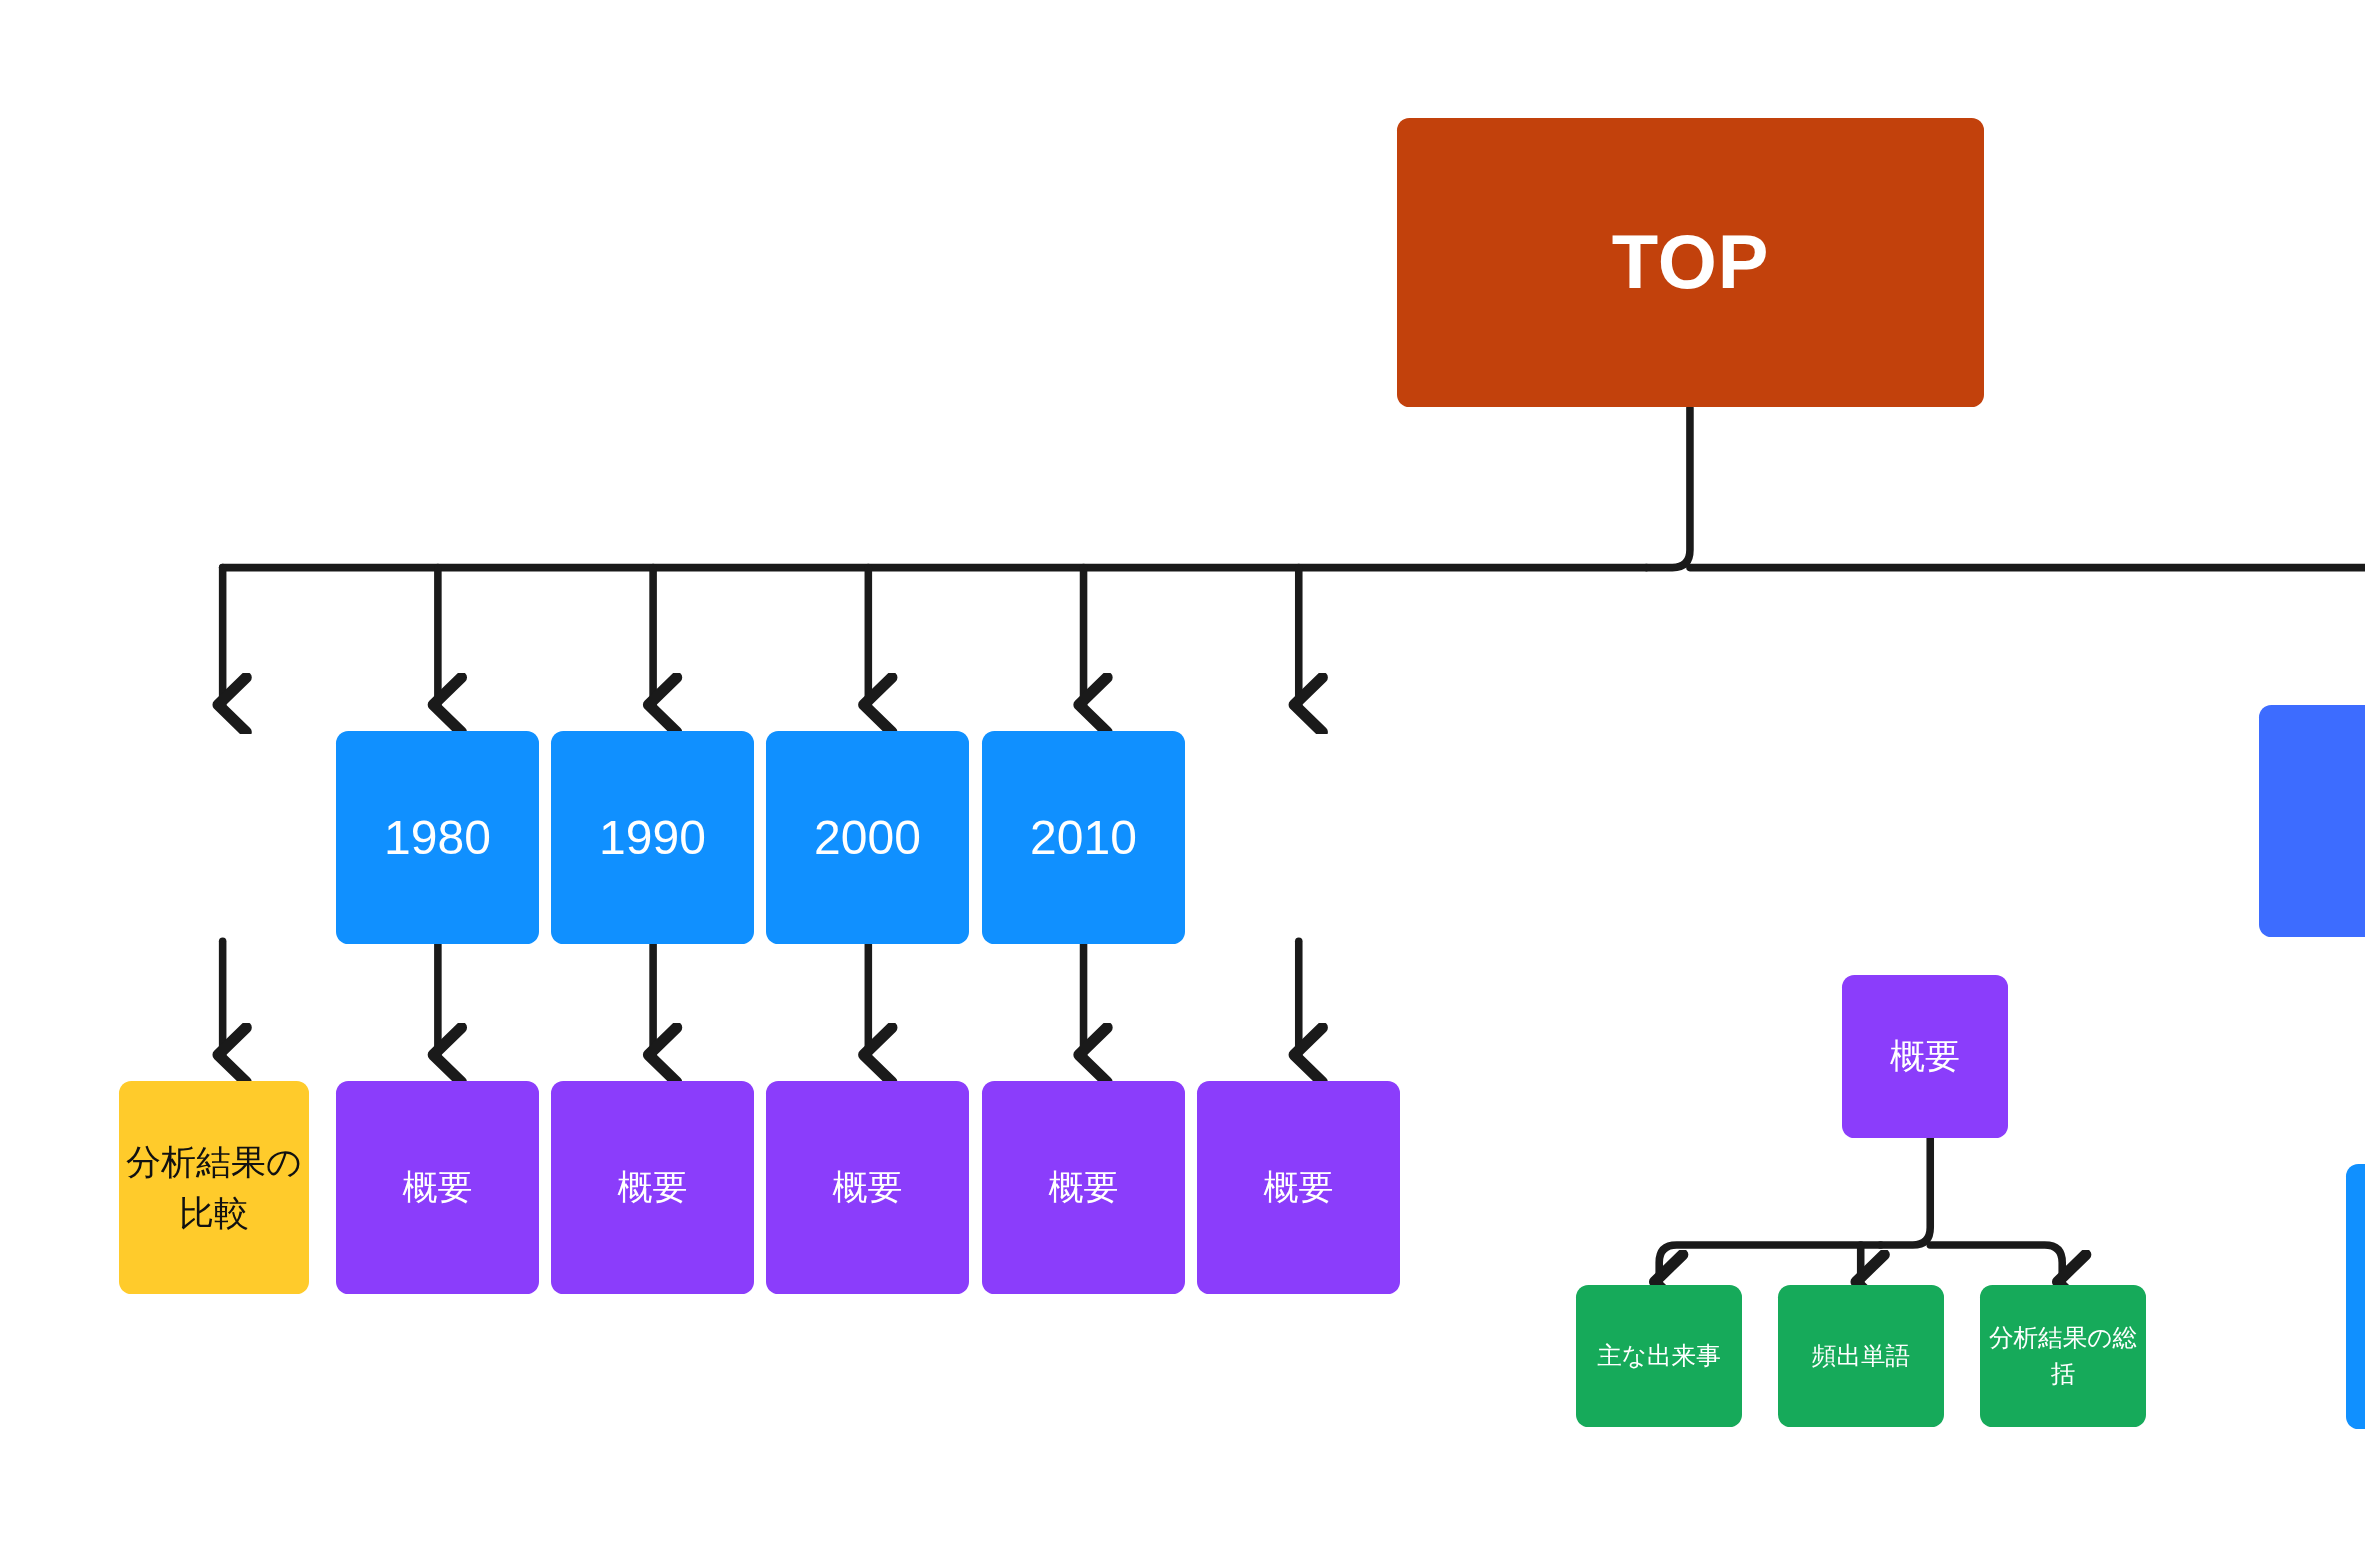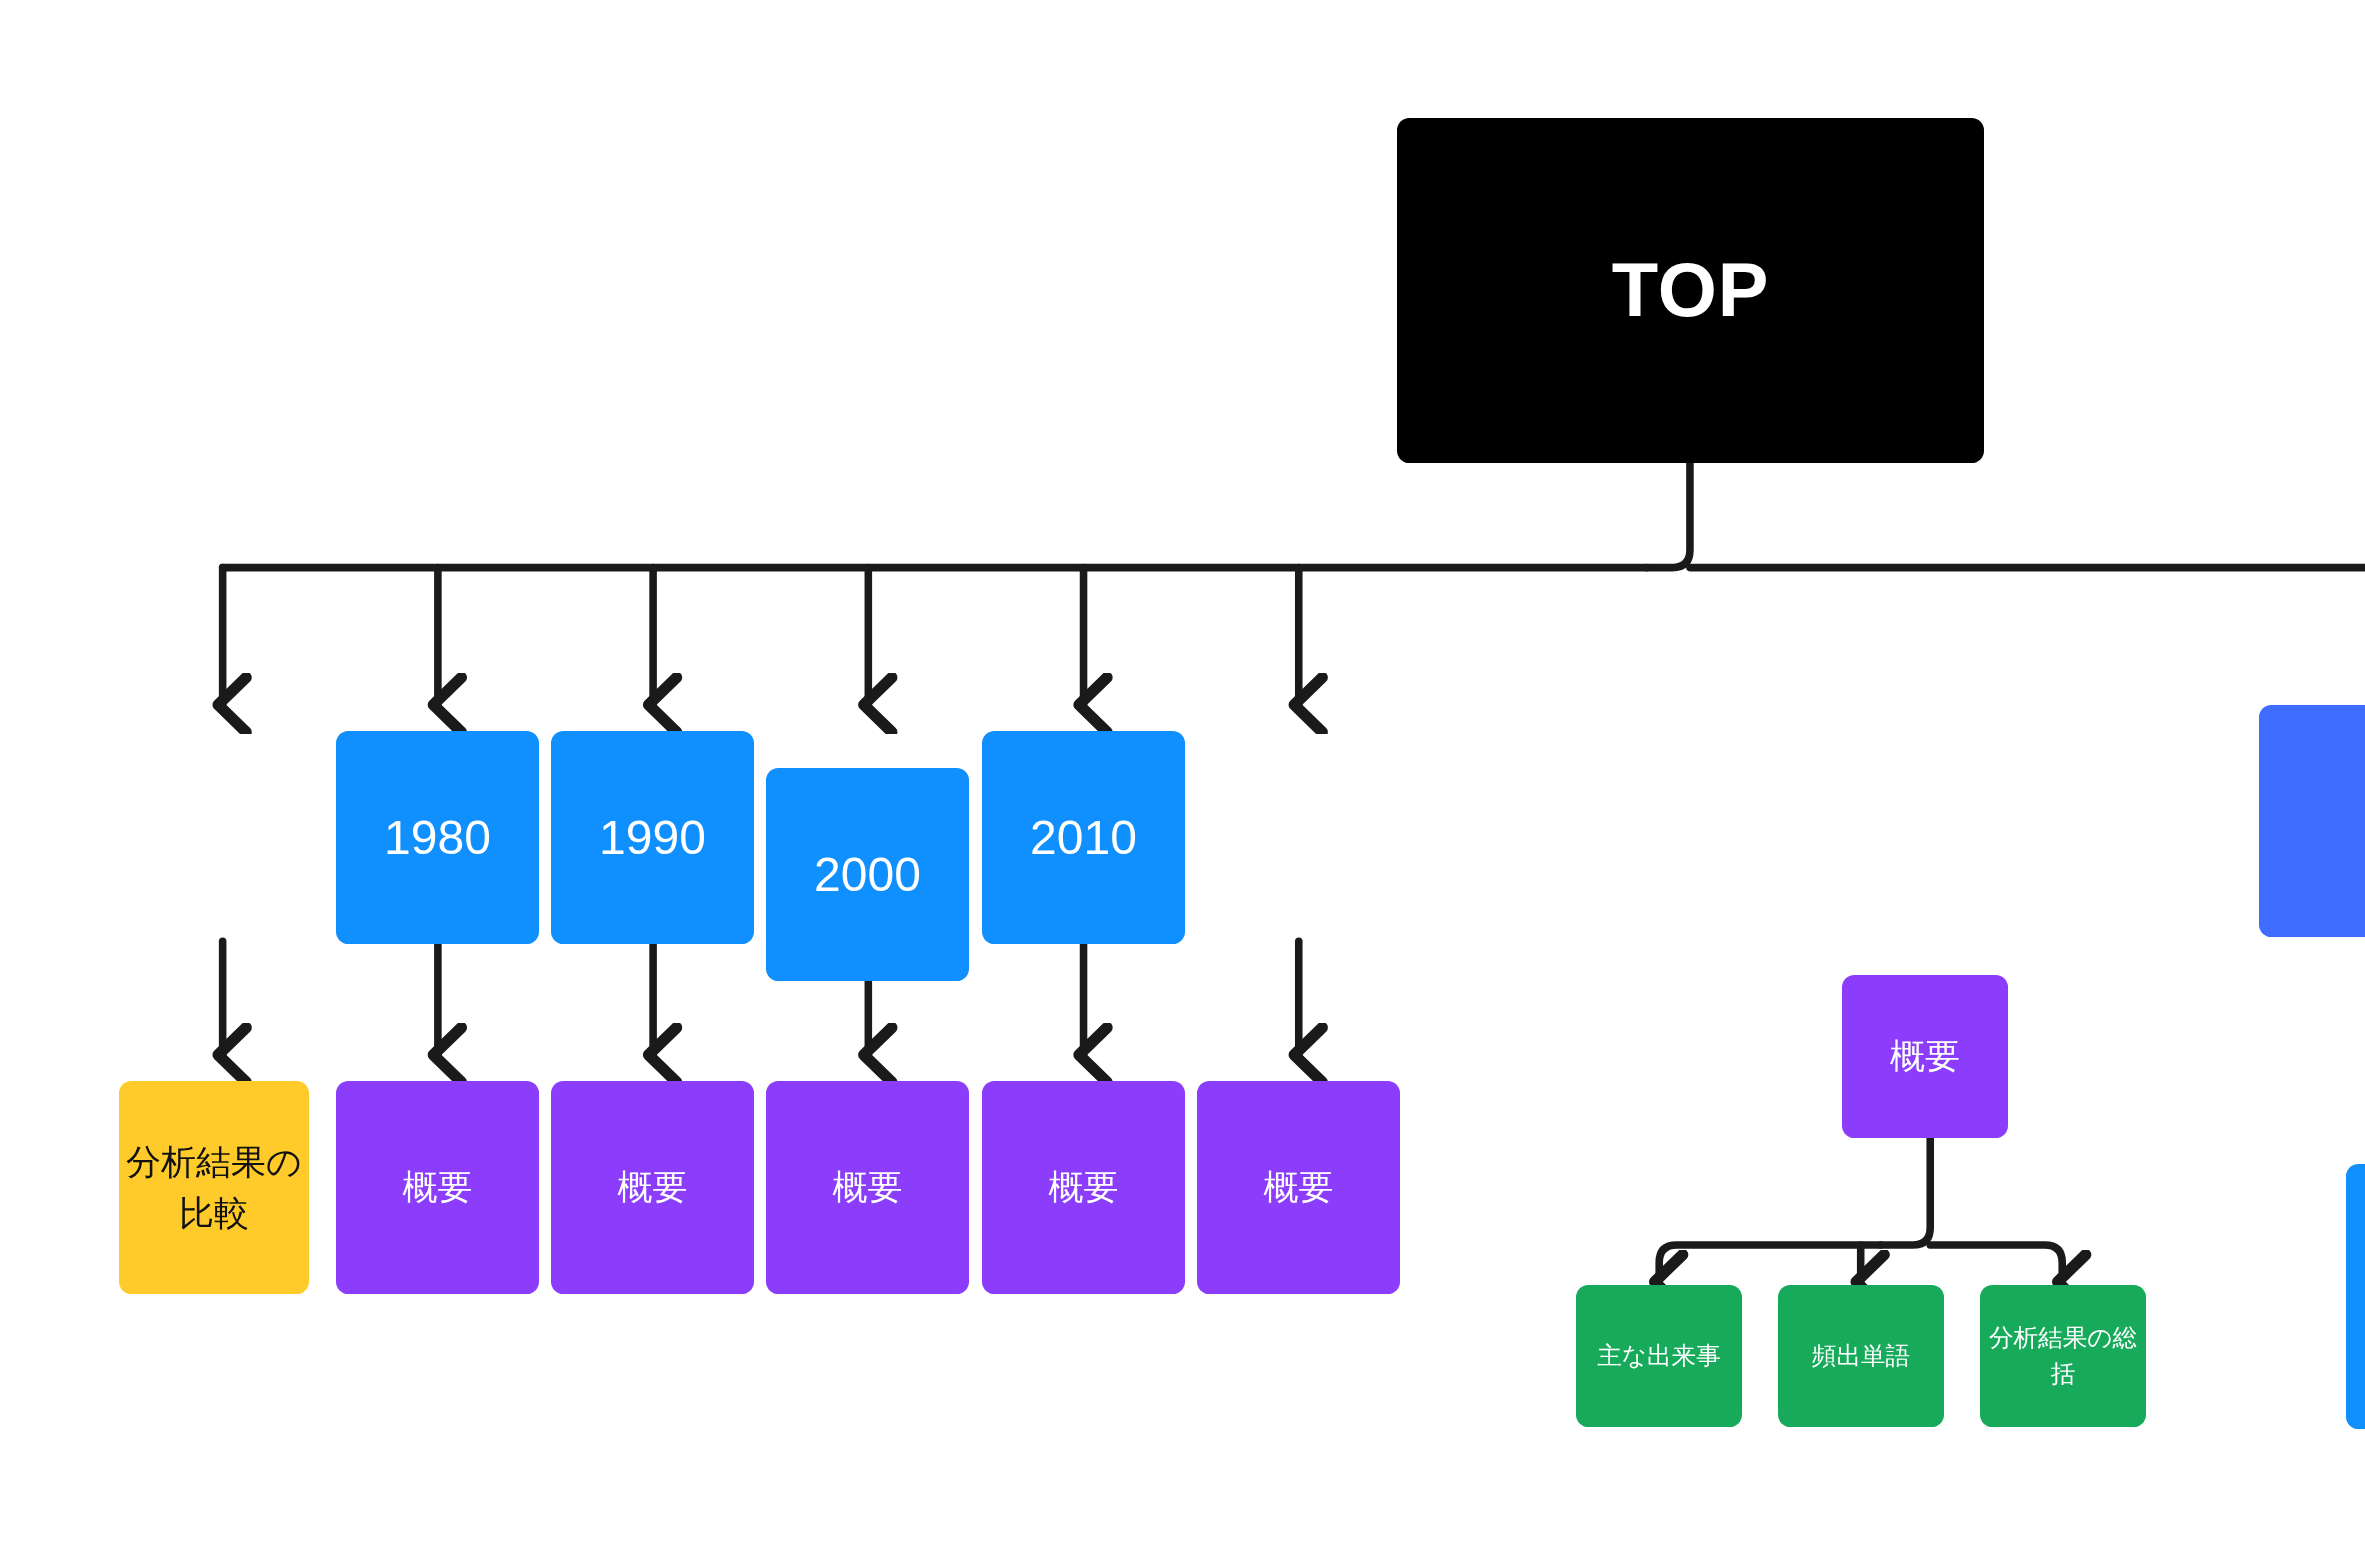--- a/index.html
+++ b/index.html
@@ -111,34 +111,34 @@
       <path d="M3975,2632 L3544,2632 Q3507,2632 3507,2669 L3507,2710" marker-end="url(#arrowhead)"></path>
       <path d="M3933,2632 L3933,2710" marker-end="url(#arrowhead)"></path>
 
       <path d="M5767,1980 L5767,2215 Q5767,2252 5730,2252 L5660,2252"></path>
       <path d="M5767,2252 L6525,2252 Q6562,2252 6562,2289 L6562,2430" marker-end="url(#arrowhead)"></path>
       <path d="M5660,2252 L5310,2252 Q5273,2252 5273,2289 L5273,2430" marker-end="url(#arrowhead)"></path>
       <path d="M5918,2252 L5918,2430" marker-end="url(#arrowhead)"></path>
     </g>
   </svg>
 
-  <div class="node node-top" style="left:1397px; top:118px; width:587px; height:345px; background:#000000;">
+  <div class="node node-top" style="left:1397px; top:118px; width:587px; height:289px; background:#c2410c;">
     <span>TOP</span>
   </div>
 
 
   <div class="node node-era" style="left:336px; top:731px; width:203px; height:213px; background:#1090FF;">
     <span>1980</span>
   </div>
 
   <div class="node node-era" style="left:551px; top:731px; width:203px; height:213px; background:#1090FF;">
     <span>1990</span>
   </div>
 
-  <div class="node node-era" style="left:766px; top:731px; width:203px; height:213px; background:#1090FF;margin-top:37px;">
+  <div class="node node-era" style="left:766px; top:731px; width:203px; height:213px; background:#1090FF;">
     <span>2000</span>
   </div>
 
   <div class="node node-era" style="left:982px; top:731px; width:203px; height:213px; background:#1090FF;">
     <span>2010</span>
   </div>
 
 
   <div class="node node-compare" style="left:119px; top:1081px; width:190px; height:213px; background:#FFCB2B;">
     <span>分析結果の比較</span>

